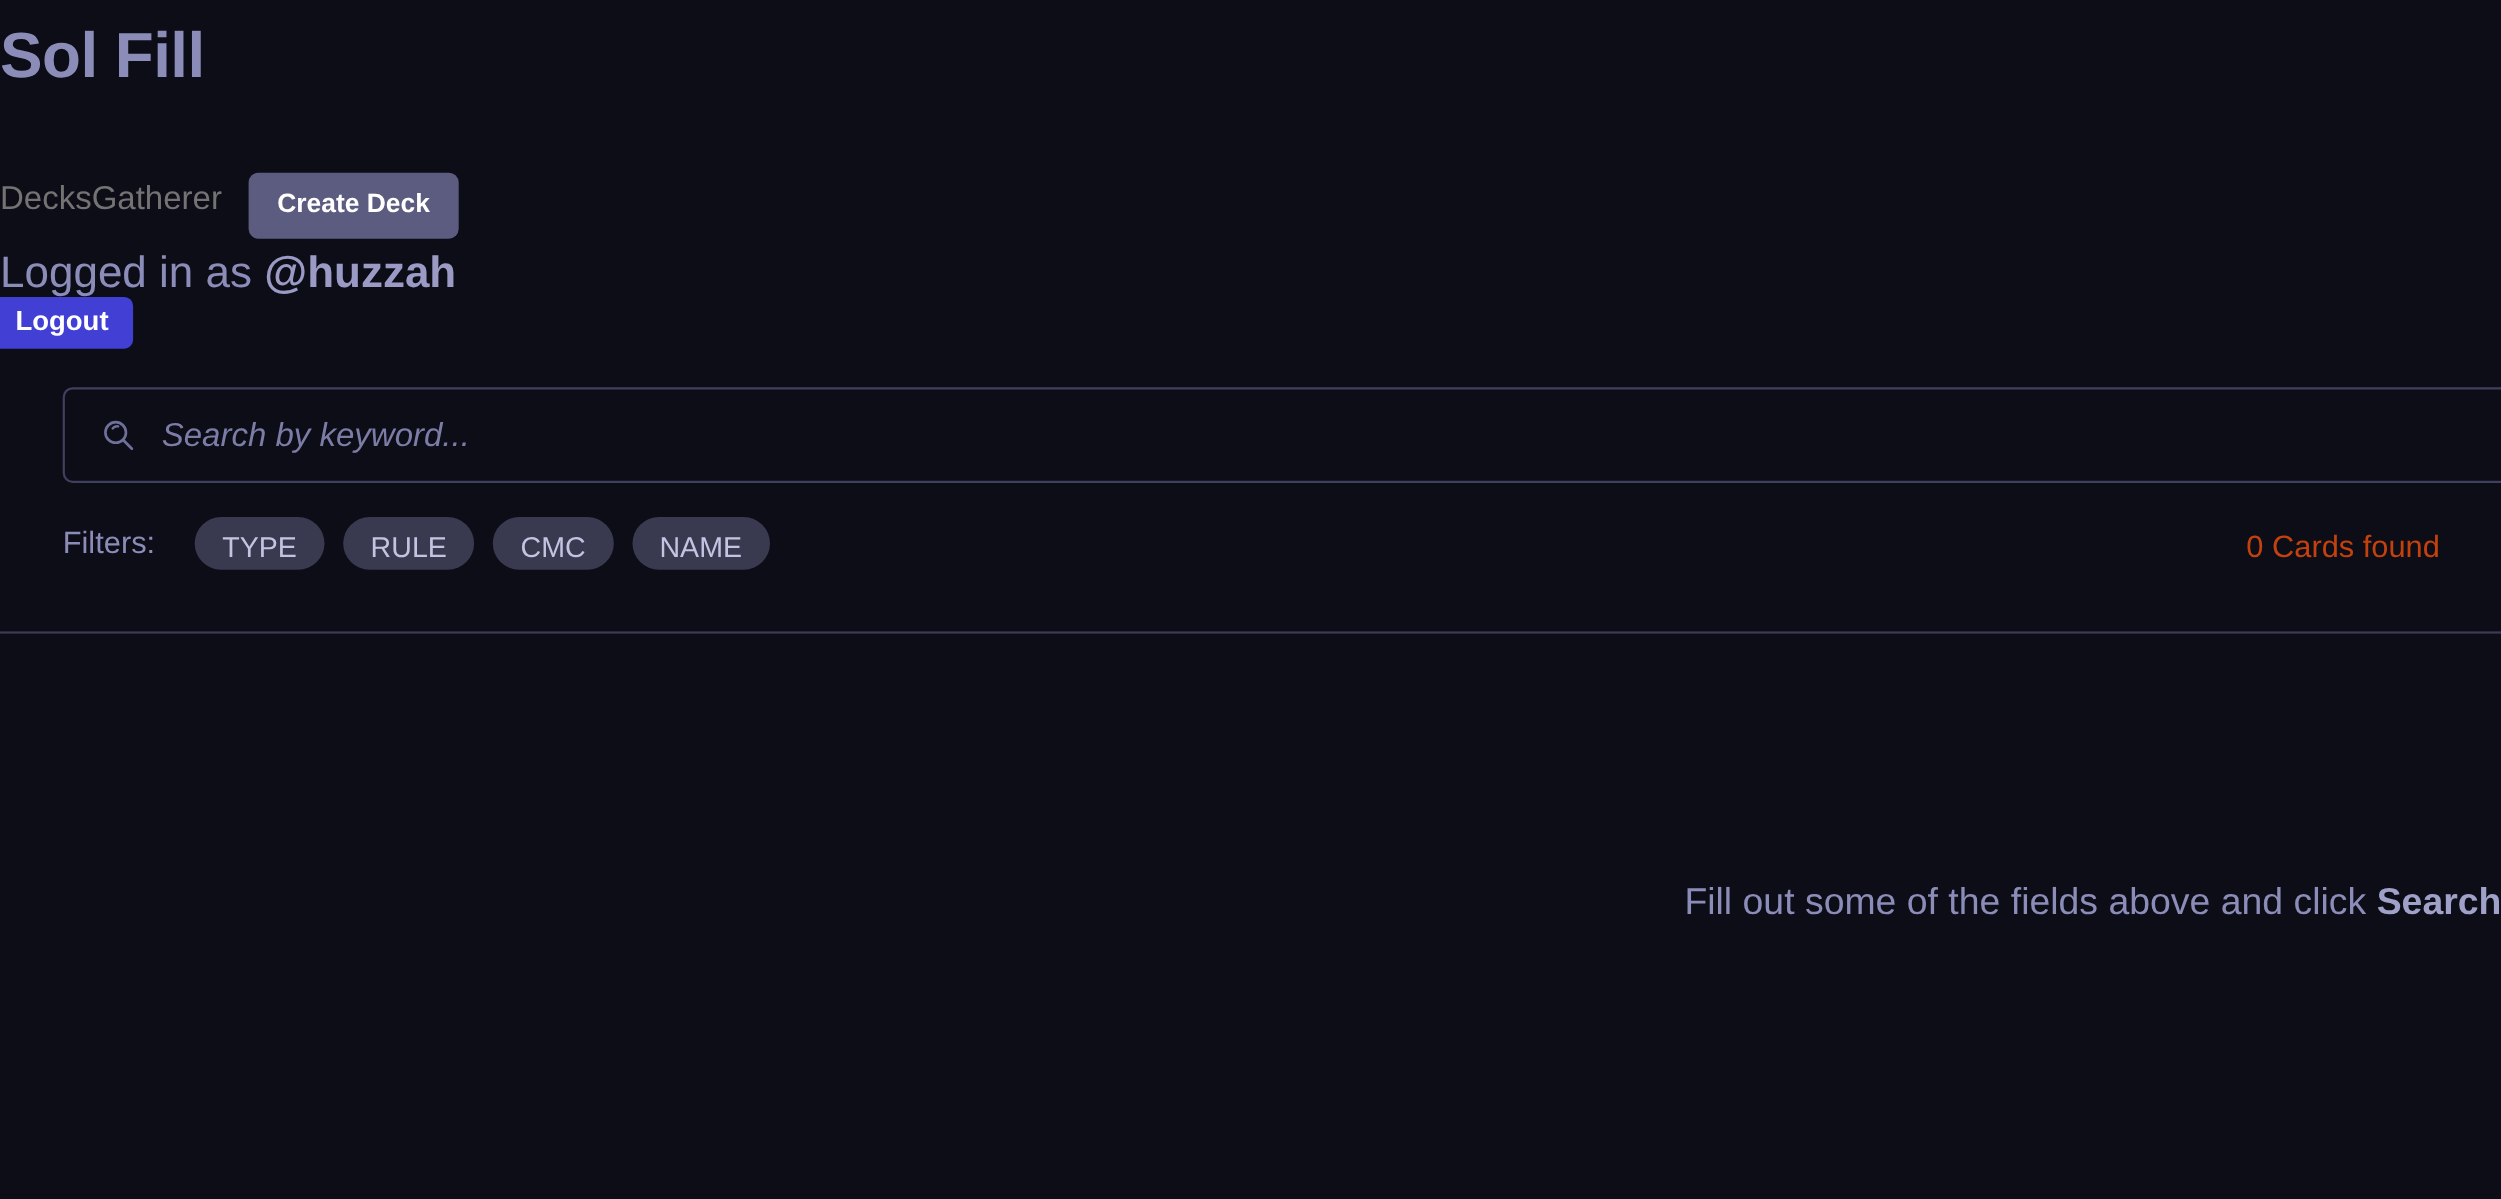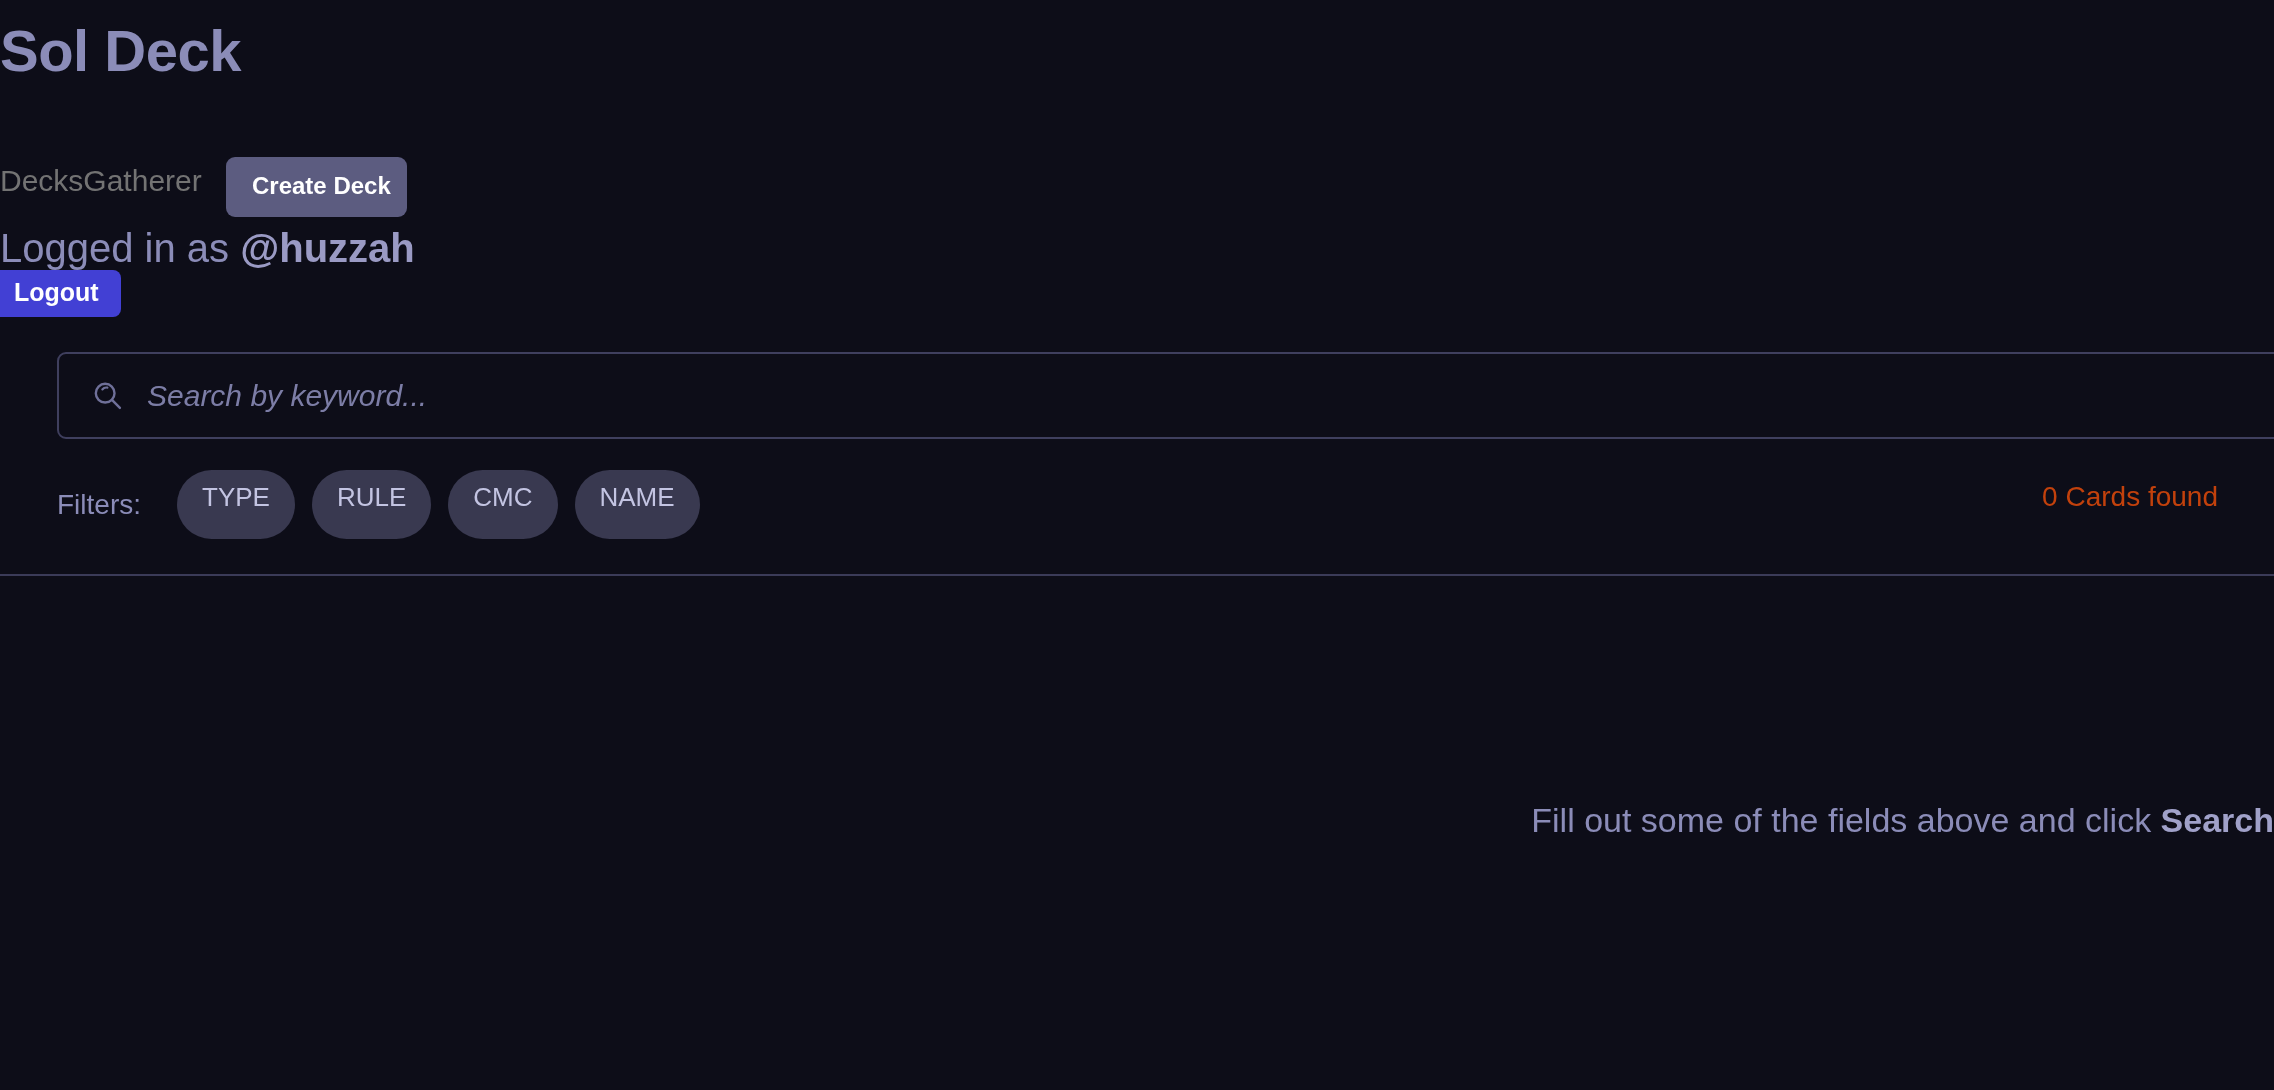--- a/index.html
+++ b/index.html
@@ -48,21 +48,21 @@
   .create-deck-button {
     position: absolute;
     left: 226px;
     top: 157px;
     background: #5c5c80;
     color: #ffffff;
     font-size: 24px;
     font-weight: 700;
     border: none;
     border-radius: 9px;
-    padding: 17px 16px 19px 26px;
+    padding: 17px 26px 19px 26px;
     line-height: 1;
     cursor: pointer;
     white-space: nowrap;
     font-family: "Liberation Sans", sans-serif;
   }
 
   .login-row {
     position: absolute;
     left: 0px;
     top: 228px;
@@ -177,21 +177,21 @@
     margin-right: 19px;
     white-space: nowrap;
   }
 
   .filter-pill {
     background: #393950;
     color: #c3c4e2;
     font-size: 26px;
     border: none;
     border-radius: 999px;
-    padding: 14px 25px 29px 25px;
+    padding: 14px 25px 8px 25px;
     line-height: 1;
     cursor: pointer;
     white-space: nowrap;
     font-family: "Liberation Sans", sans-serif;
   }
 
   .cards-found {
     position: absolute;
     right: 56px;
     top: 483px;
@@ -225,21 +225,21 @@
   .empty-state .emphasis {
     font-weight: 700;
     color: #a0a1c9;
   }
 </style>
 </head>
 <body>
 
 <div class="page">
 
-  <div class="site-title">Sol Deck</div>
+  <div class="site-title">Sol Fill</div>
 
   <div class="brand-row">DecksGatherer</div>
 
   <button class="create-deck-button">Create Deck</button>
 
   <div class="login-row">
     <span>Logged in as </span><span class="handle">@huzzah</span>
   </div>
 
   <button class="logout-button">Logout</button>

